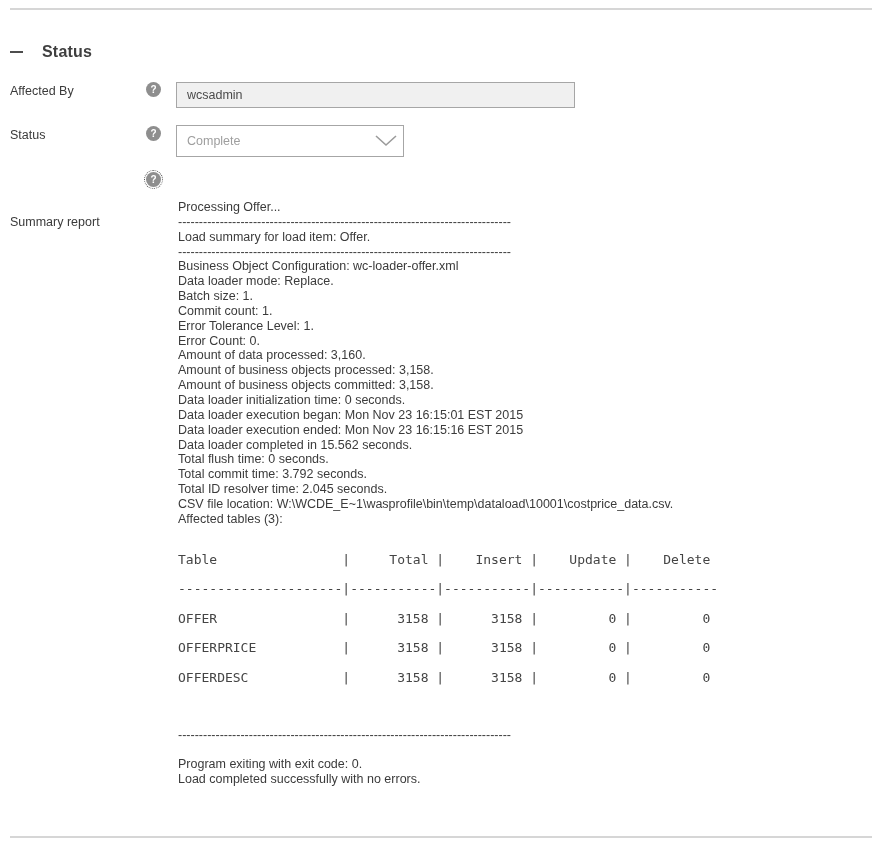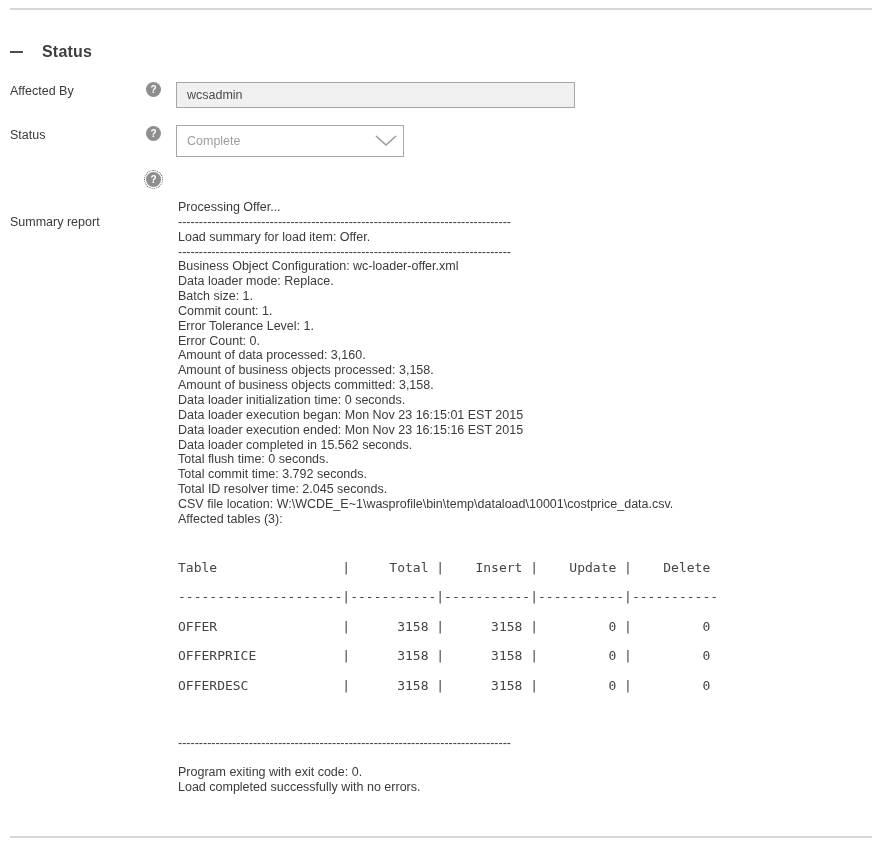--- a/index.html
+++ b/index.html
@@ -125,21 +125,21 @@
     font-size: 12.5px;
     line-height: 14.85px;
     white-space: pre-wrap;
   }
   .report-table {
     font-family: "DejaVu Sans Mono", monospace;
     font-size: 13px;
     line-height: 14.8px;
     white-space: pre;
     color: #444444;
-    margin-top: 34px;
+    margin-top: 26px;
   }
   .report-footer { margin-top: 42px; }
 </style>
 </head>
 <body>
 
 <div class="rule top"></div>
 
 <div class="section-header">
   <div class="collapse-toggle">

